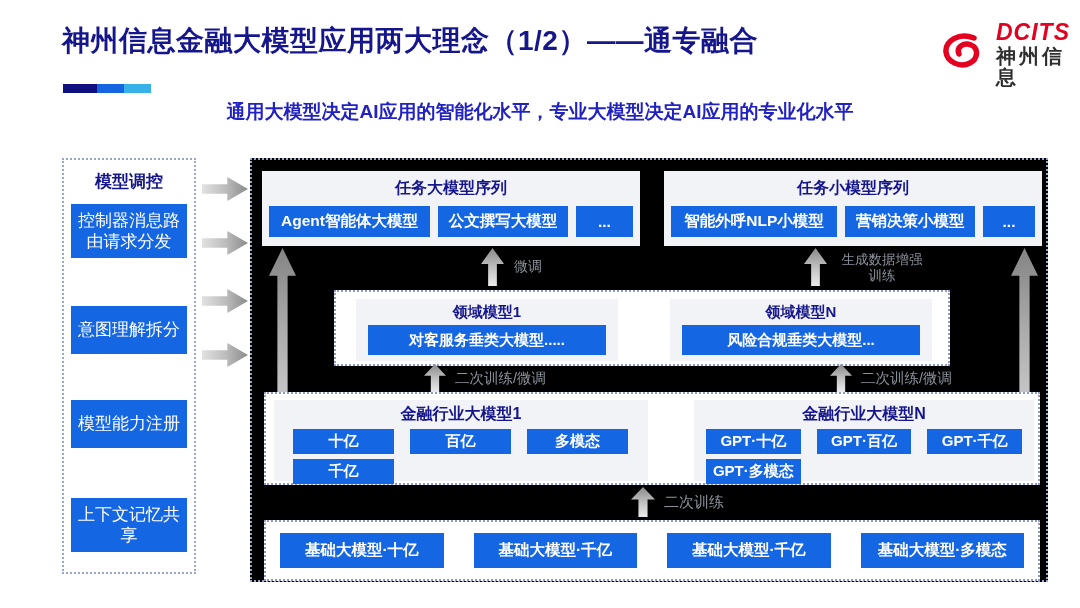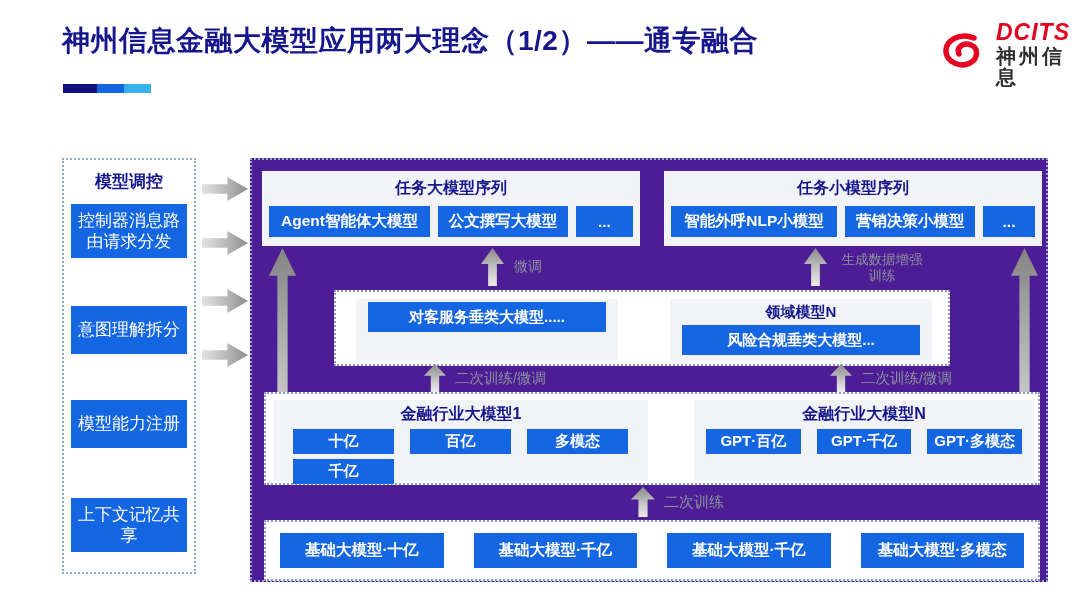--- a/index.html
+++ b/index.html
@@ -42,21 +42,21 @@
 
   .arrow-up { position:absolute;
     background:linear-gradient(180deg,#848484 0%,#ababab 35%,#e8e8e8 100%); }
   .arrow-up.tall { clip-path:polygon(50% 0,100% 12%,69% 12%,69% 100%,31% 100%,31% 12%,0 12%); }
   .arrow-up.small { clip-path:polygon(50% 0,100% 42%,69% 42%,69% 100%,31% 100%,31% 42%,0 42%);
     background:linear-gradient(180deg,#8a8a8a 0%,#c4c4c4 55%,#ececec 100%); }
   .flow-label { position:absolute; color:#8d939d; font-weight:400; }
 
   
   .main { position:absolute; left:250px; top:158px; width:798px; height:424px;
-    border:2px dotted #9aa5ce; background:#4c1d95; }
+    border:2px dotted #9aa5ce; background:#000000; }
 
   .gray-box { position:absolute; background:#f2f3f7; }
   .box-title { text-align:center; font-weight:800; color:#16168c; }
   .blue-btn { background:#1566e2; color:#ffffff; font-weight:700; display:flex;
     align-items:center; justify-content:center; text-align:center; }
 
   
   .task-box { height:75px; top:11px; width:378px; }
   .task-box .box-title { font-size:16px; padding-top:7px; }
   .task-btns { display:flex; gap:8px; margin:7px 7px 0 7px; }
@@ -88,20 +88,21 @@
 <body>
 
 <div class="canvas">
 
   <div class="slide-title">神州信息金融大模型应用两大理念（1/2）——通专融合</div>
   <div class="accent-bar">
     <span class="seg1"></span>
     <span class="seg2"></span>
     <span class="seg3"></span>
   </div>
+  <div class="subtitle">通用大模型决定AI应用的智能化水平，专业大模型决定AI应用的专业化水平</div>
 
   <div class="logo">
     <span>
       <svg width="48" height="42" viewBox="0 0 48 42">
         <path d="M33 7 C18 1 4 10 5 21 C6 31 19 37 29 32 C37 28 38 17 30 14 C23 11 15 16 18 23" fill="none" stroke="#e30021" stroke-width="5.5" stroke-linecap="round"></path>
       </svg>
     </span>
     <span class="logo-text">
       <span class="logo-brand">DCITS</span>
       <span class="logo-cn">神州信息</span>
@@ -142,20 +143,21 @@
 
     <div class="arrow-up tall" style="left:17px; top:88px; width:27px; height:232px;"></div>
     <div class="arrow-up small" style="left:229px; top:88px; width:23px; height:38px;"></div>
     <div class="flow-label" style="left:262px; top:98px; font-size:14px;">微调</div>
     <div class="arrow-up small" style="left:552px; top:88px; width:23px; height:38px;"></div>
     <div class="flow-label" style="left:586px; top:92px; width:88px; font-size:13.5px; line-height:1.2; text-align:center;">生成数据增强训练</div>
     <div class="arrow-up tall" style="left:759px; top:88px; width:27px; height:232px;"></div>
 
     <div class="domain-wrap">
       <div class="domain-box" style="left:20px;">
+        <div class="box-title">领域模型1</div>
         <div class="blue-btn">对客服务垂类大模型.....</div>
       </div>
       <div class="domain-box" style="left:334px;">
         <div class="box-title">领域模型N</div>
         <div class="blue-btn">风险合规垂类大模型...</div>
       </div>
     </div>
 
     <div class="arrow-up small" style="left:172px; top:204px; width:22px; height:28px;"></div>
     <div class="flow-label" style="left:203px; top:209px; font-size:14.5px;">二次训练/微调</div>
@@ -168,20 +170,21 @@
         <div class="ind-grid">
           <div class="blue-btn">十亿</div>
           <div class="blue-btn">百亿</div>
           <div class="blue-btn">多模态</div>
           <div class="blue-btn">千亿</div>
         </div>
       </div>
       <div class="ind-box" style="left:428px; width:340px;">
         <div class="box-title">金融行业大模型N</div>
         <div class="ind-grid" style="margin-left:12px; margin-right:12px;">
+          <div class="blue-btn">GPT·十亿</div>
           <div class="blue-btn">GPT·百亿</div>
           <div class="blue-btn">GPT·千亿</div>
           <div class="blue-btn">GPT·多模态</div>
         </div>
       </div>
     </div>
 
     <div class="arrow-up small" style="left:379px; top:327px; width:24px; height:30px;"></div>
     <div class="flow-label" style="left:412px; top:333px; font-size:15px;">二次训练</div>
 

